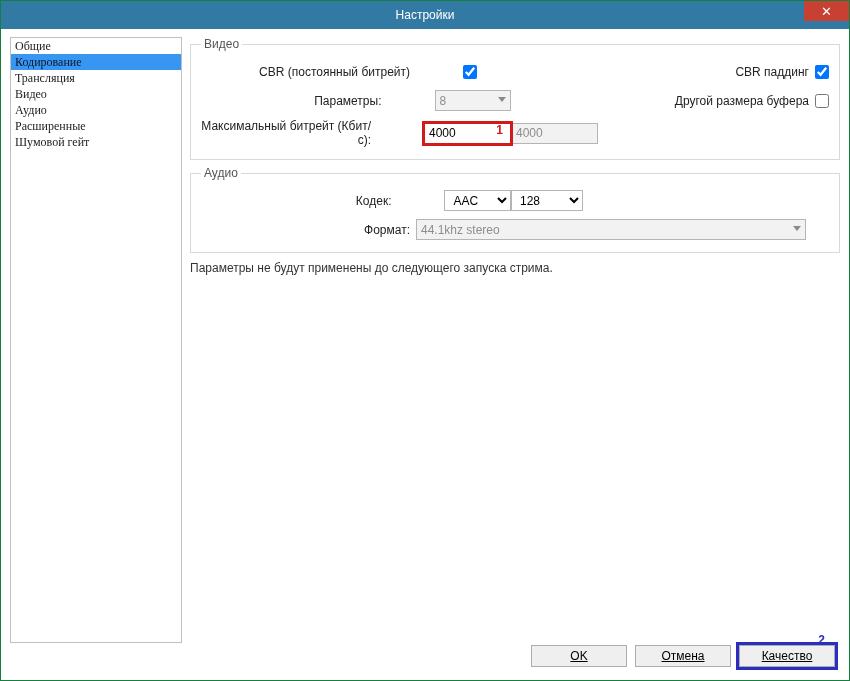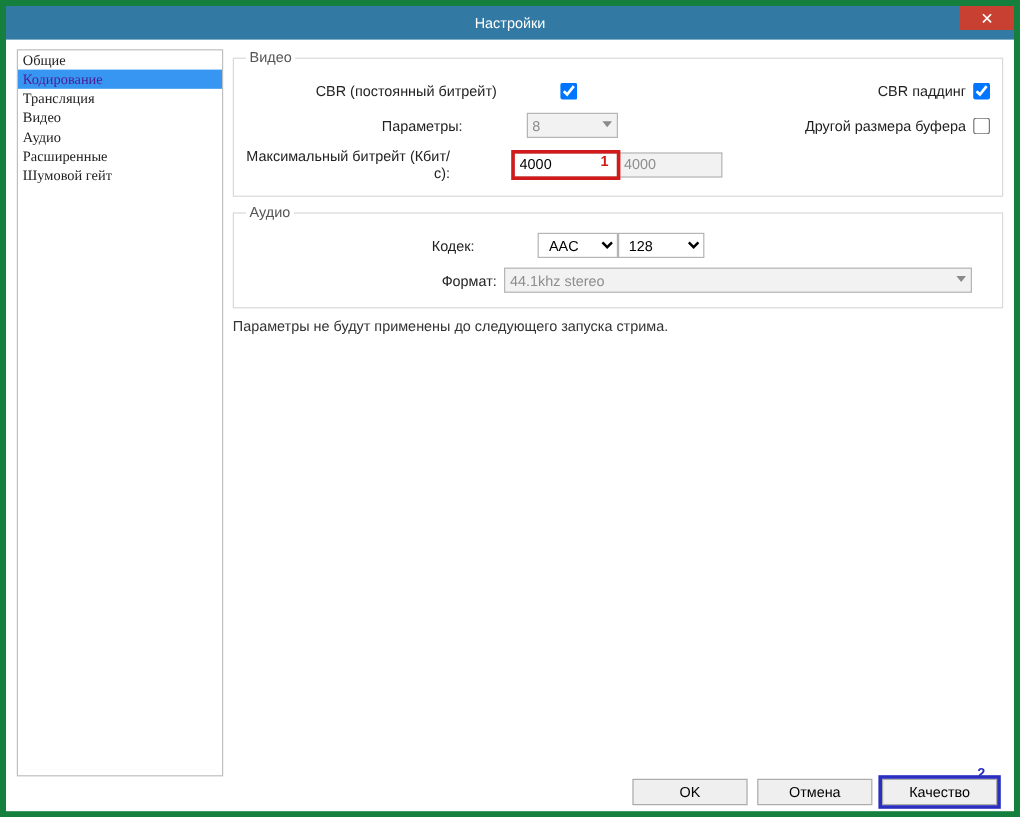--- a/index.html
+++ b/index.html
@@ -10,21 +10,21 @@
     color: #222;
     background: #eee;
     width: 850px;
     height: 681px;
     overflow: hidden;
   }
   .window {
     width: 850px;
     height: 681px;
     background: #fff;
-    border: 5px solid #15803d;
+    border: 1px solid #15803d;
   }
   .titlebar {
     height: 28px;
     background: #327aa3;
     display: flex;
     align-items: center;
     justify-content: center;
     position: relative;
     color: #fff;
   }
@@ -61,21 +61,21 @@
     font-family: Liberation Serif, serif;
   }
   .sidebar .item {
     padding: 1px 4px 1px 4px;
     font-size: 12px;
     line-height: 14px;
     cursor: default;
   }
   .sidebar .item.selected {
     background: #3696f2;
-    color: #4c1d95;
+    color: #0f172a;
   }
   .main {
     flex: 1;
     display: flex;
     flex-direction: column;
     gap: 6px;
   }
   fieldset.group {
     border: 1px solid #d9d9d9;
     padding: 10px 10px 12px 10px;
@@ -160,20 +160,21 @@
   }
   .btn {
     width: 96px;
     height: 22px;
     border: 1px solid #acacac;
     background: #efefef;
     font-size: 12px;
     font-family: inherit;
     cursor: pointer;
     padding:0;
+    text-decoration:underline;
   }
   .btn.highlight-blue {
     outline: 3px solid #2b2fbf;
     outline-offset: 0px;
   }
   .annot-1 {
     position: absolute;
     color: #d11b1b;
     font-size: 12px;
     font-weight: bold;

